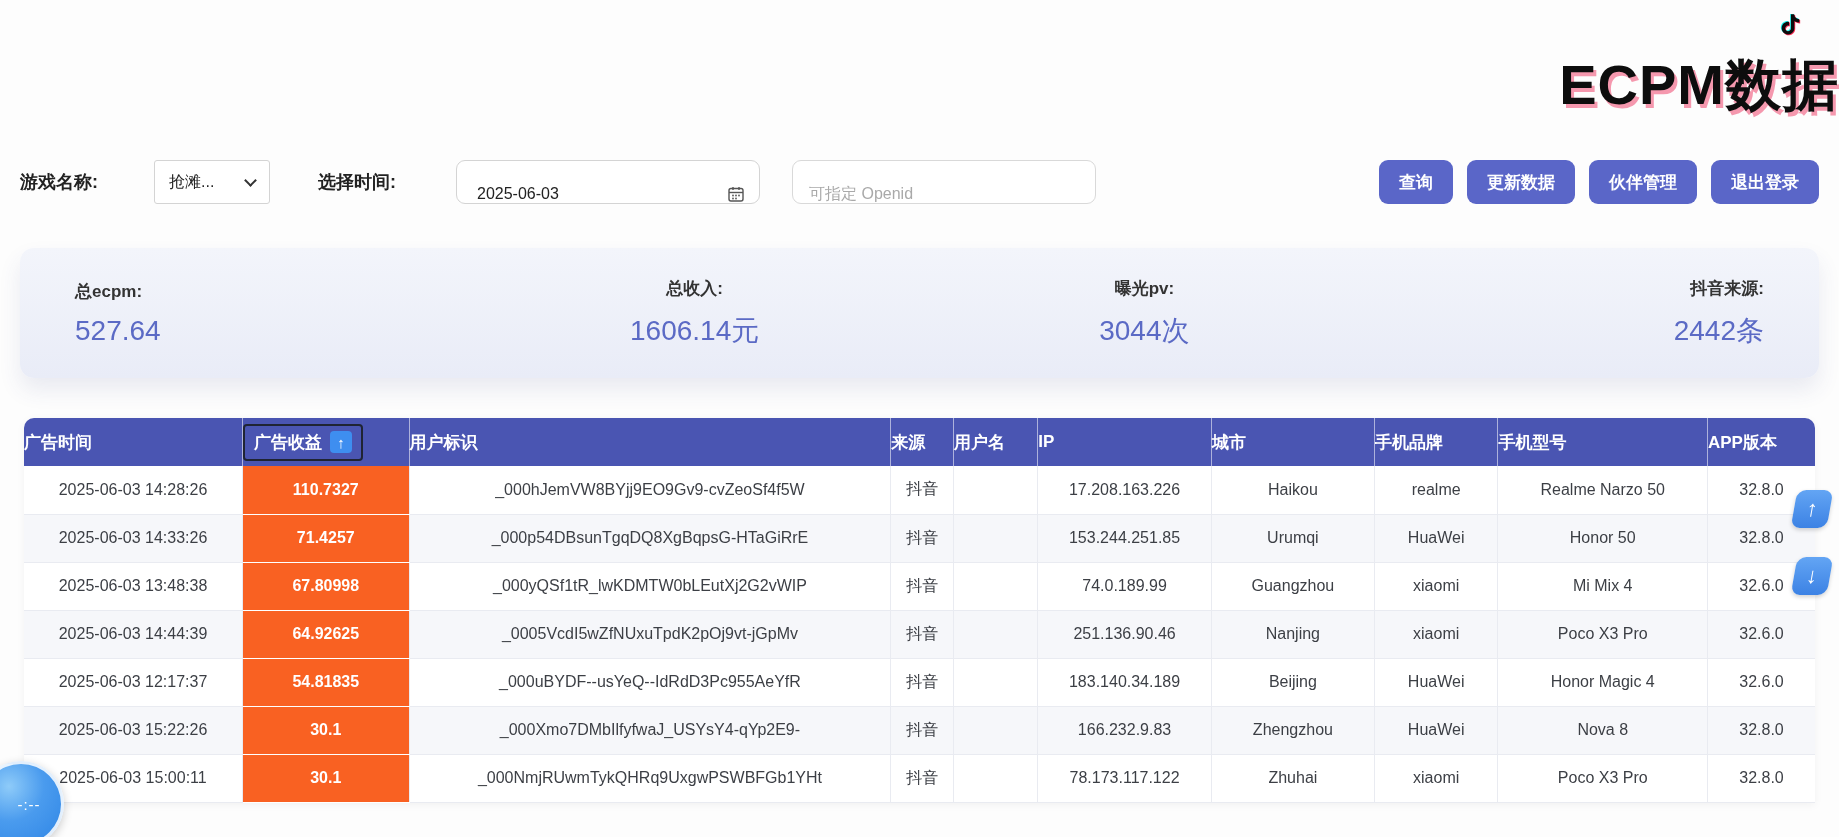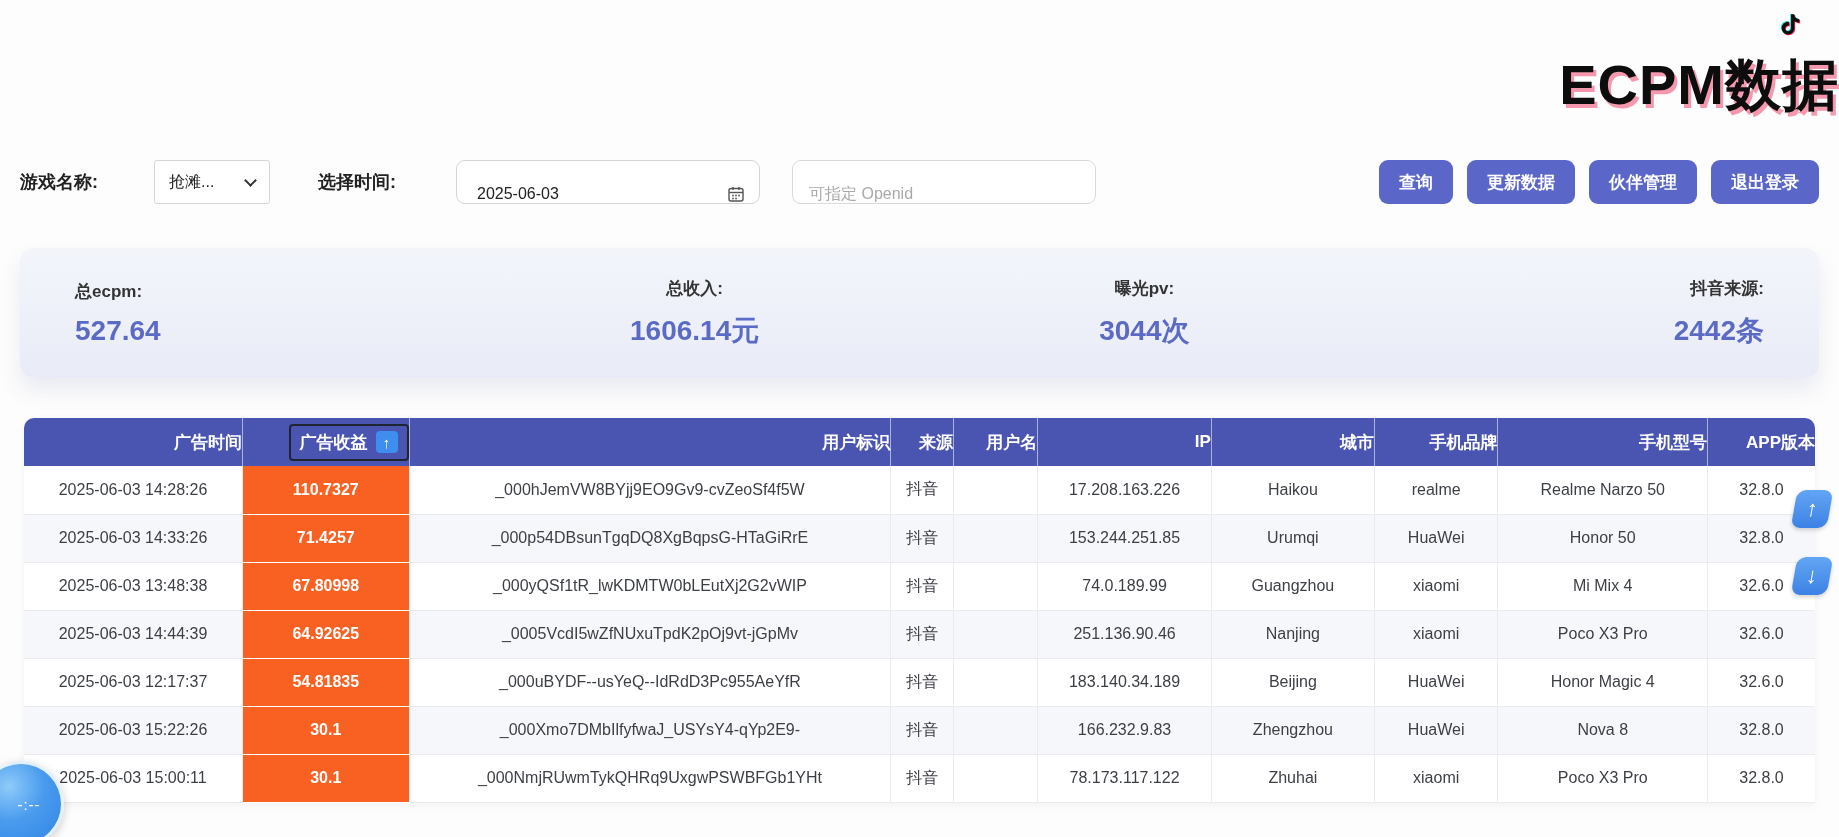--- a/index.html
+++ b/index.html
@@ -35,31 +35,31 @@
   .btn { height:44px; padding:0 20px; min-width:72px; border:none; border-radius:9px; background:#5a66c8;
     color:#fff; font-size:17px; font-weight:700; cursor:pointer; font-family:"Liberation Sans",sans-serif; }
 
   
   .stats-card { margin:44px 20px 0 20px; height:130px; border-radius:14px;
     background:linear-gradient(180deg,#f3f5fb 0%,#e9ecf7 100%);
     box-shadow:0 12px 22px rgba(60,70,140,0.10);
     display:grid; grid-template-columns:1fr 1fr 1fr 1fr; align-items:center; }
   .stat { display:flex; flex-direction:column; gap:12px; }
   .stat .s-label { font-size:17px; font-weight:700; color:#333; }
-  .stat .s-value { font-size:28px; font-weight:700; color:#5b6ac5; }
+  .stat .s-value { font-size:28px; font-weight:400; color:#5b6ac5; }
   .stat.left  { align-items:flex-start; padding-left:55px; }
   .stat.center{ align-items:center; }
   .stat.right { align-items:flex-end; padding-right:55px; }
 
   
   .table-wrap { margin:40px 24px 0 24px; border-radius:10px 10px 0 0; overflow:hidden;
     box-shadow:0 2px 8px rgba(0,0,0,0.05); }
   table { width:100%; border-collapse:collapse; table-layout:fixed; }
   thead th { background:#4a55b2; color:#fff; font-size:17px; font-weight:700; height:48px;
-    border-right:1px solid rgba(255,255,255,0.55); text-align:right; }
+    border-right:1px solid rgba(255,255,255,0.55); text-align:left; }
   thead th:last-child { border-right:none; }
   tbody td { height:48px; font-size:16px; color:#3c3f45; text-align:center;
     border-right:1px solid #e9ebf1; border-bottom:1px solid #e9ebf1;
     overflow:hidden; white-space:nowrap; text-overflow:ellipsis; }
   tbody td:last-child { border-right:none; }
   tbody tr:nth-child(even) { background:#f6f7fa; }
   tbody tr:nth-child(odd)  { background:#ffffff; }
   td.revenue { background:#f96122; color:#fff; font-weight:700; border-bottom:1px solid #ffffff; }
   .sortbox { display:inline-flex; align-items:center; gap:8px; border:2px solid #1f2433;
     border-radius:4px; padding:5px 9px; cursor:pointer; }

